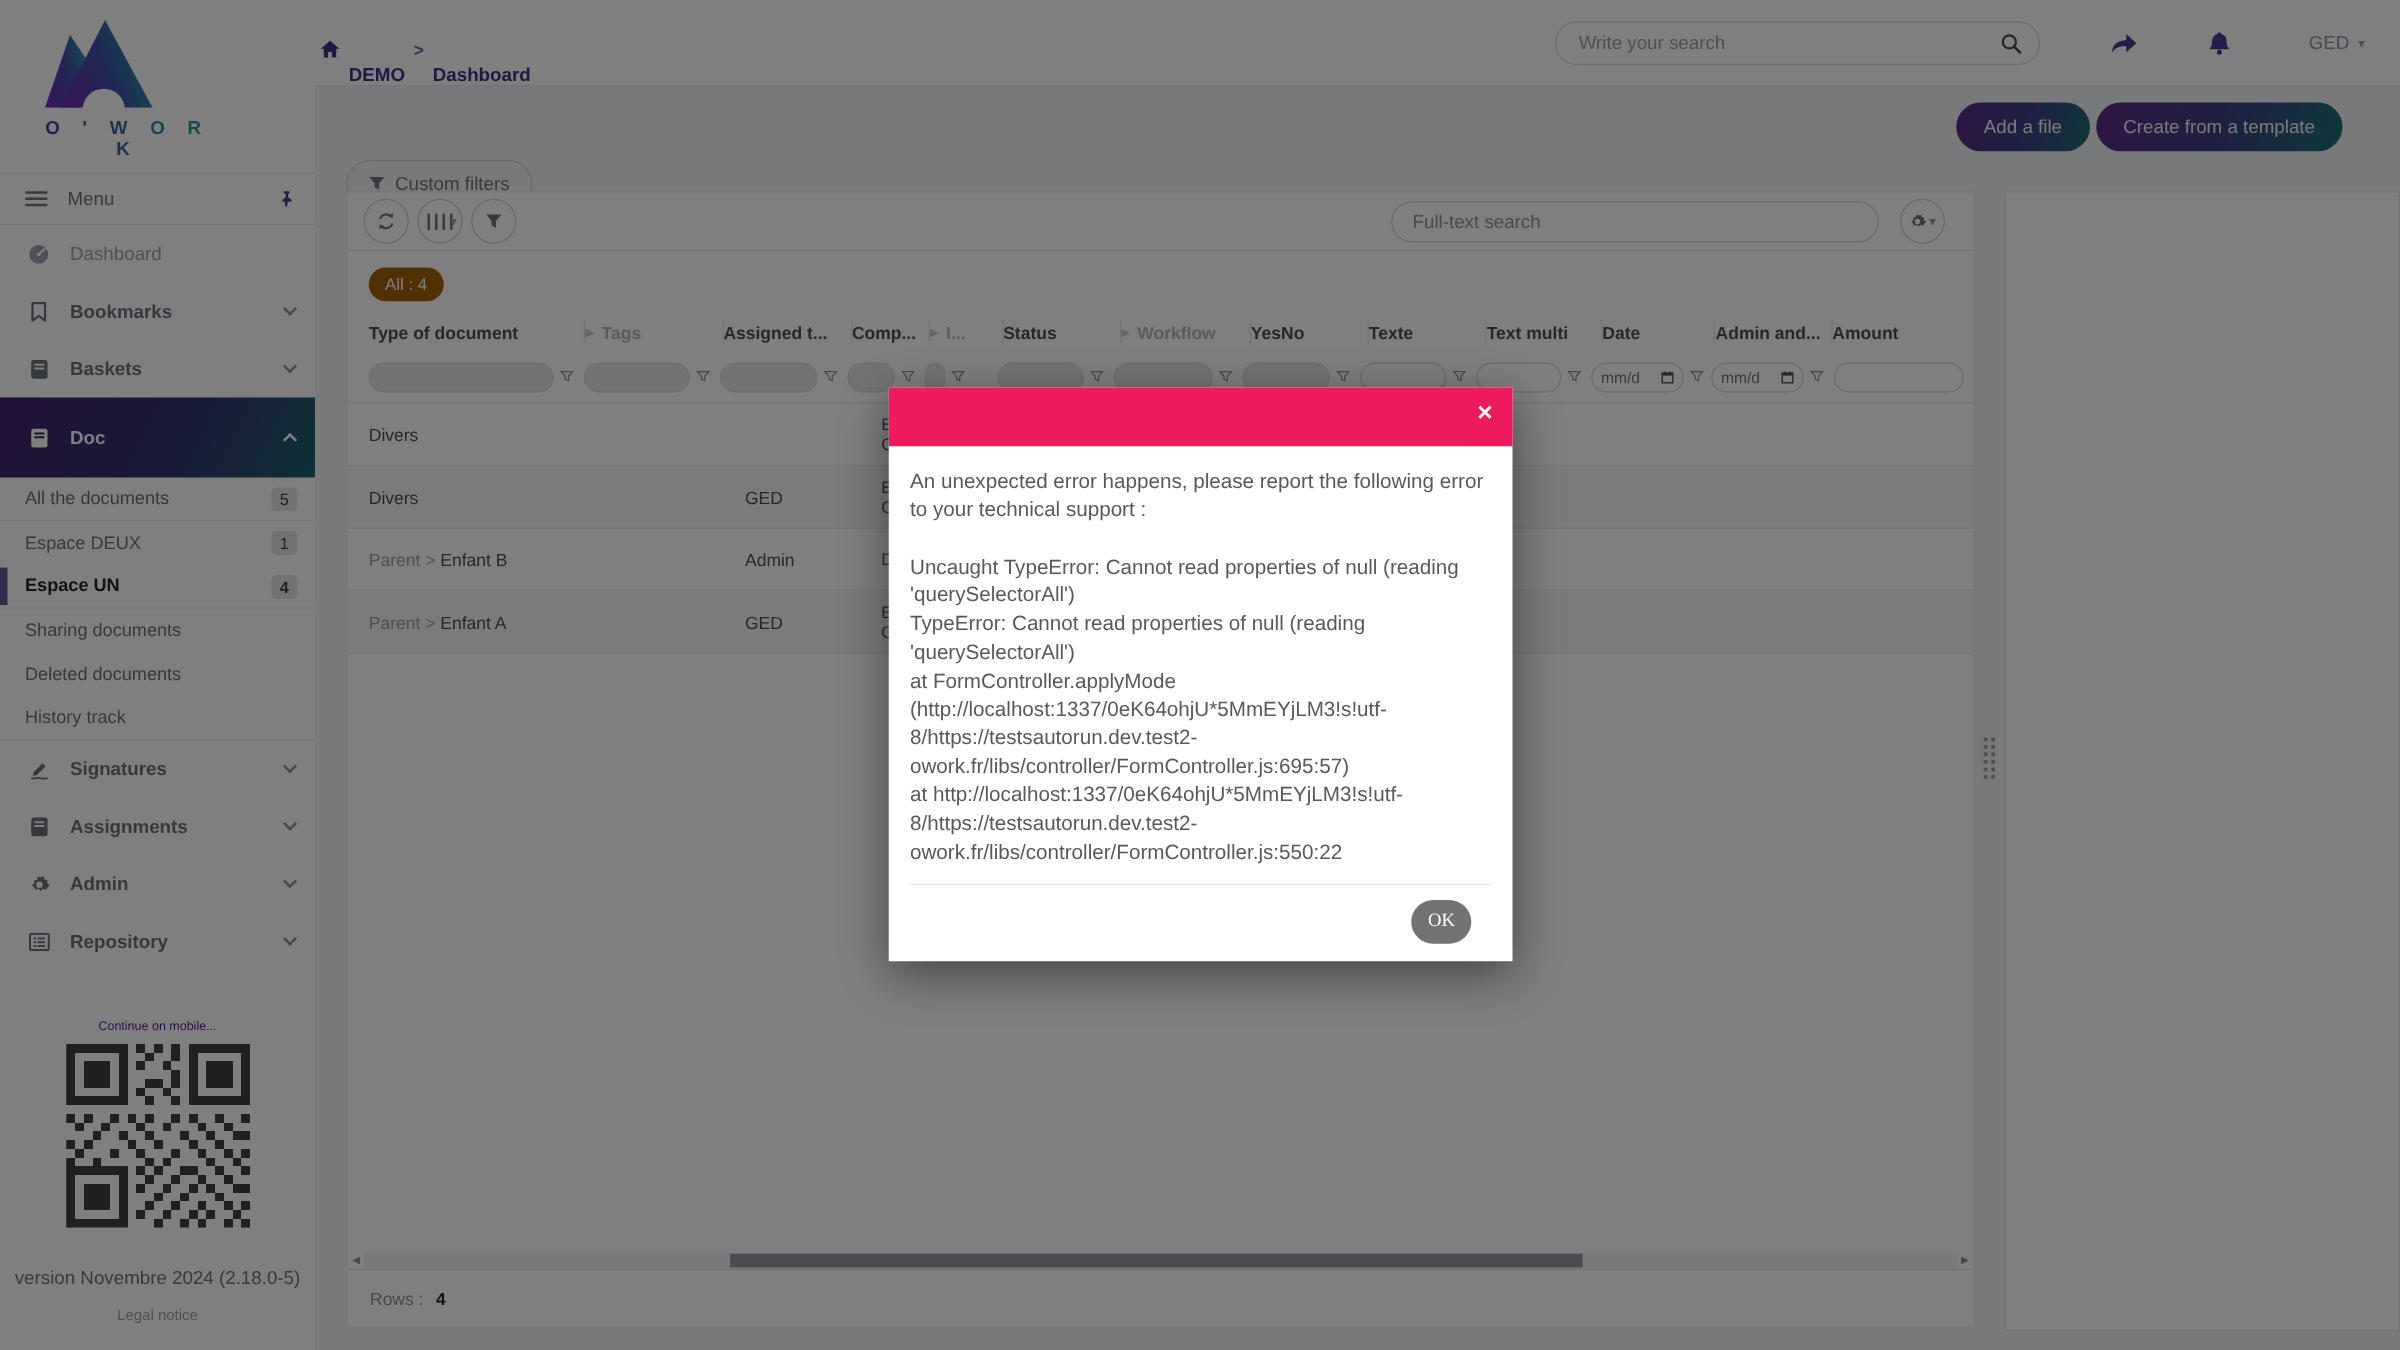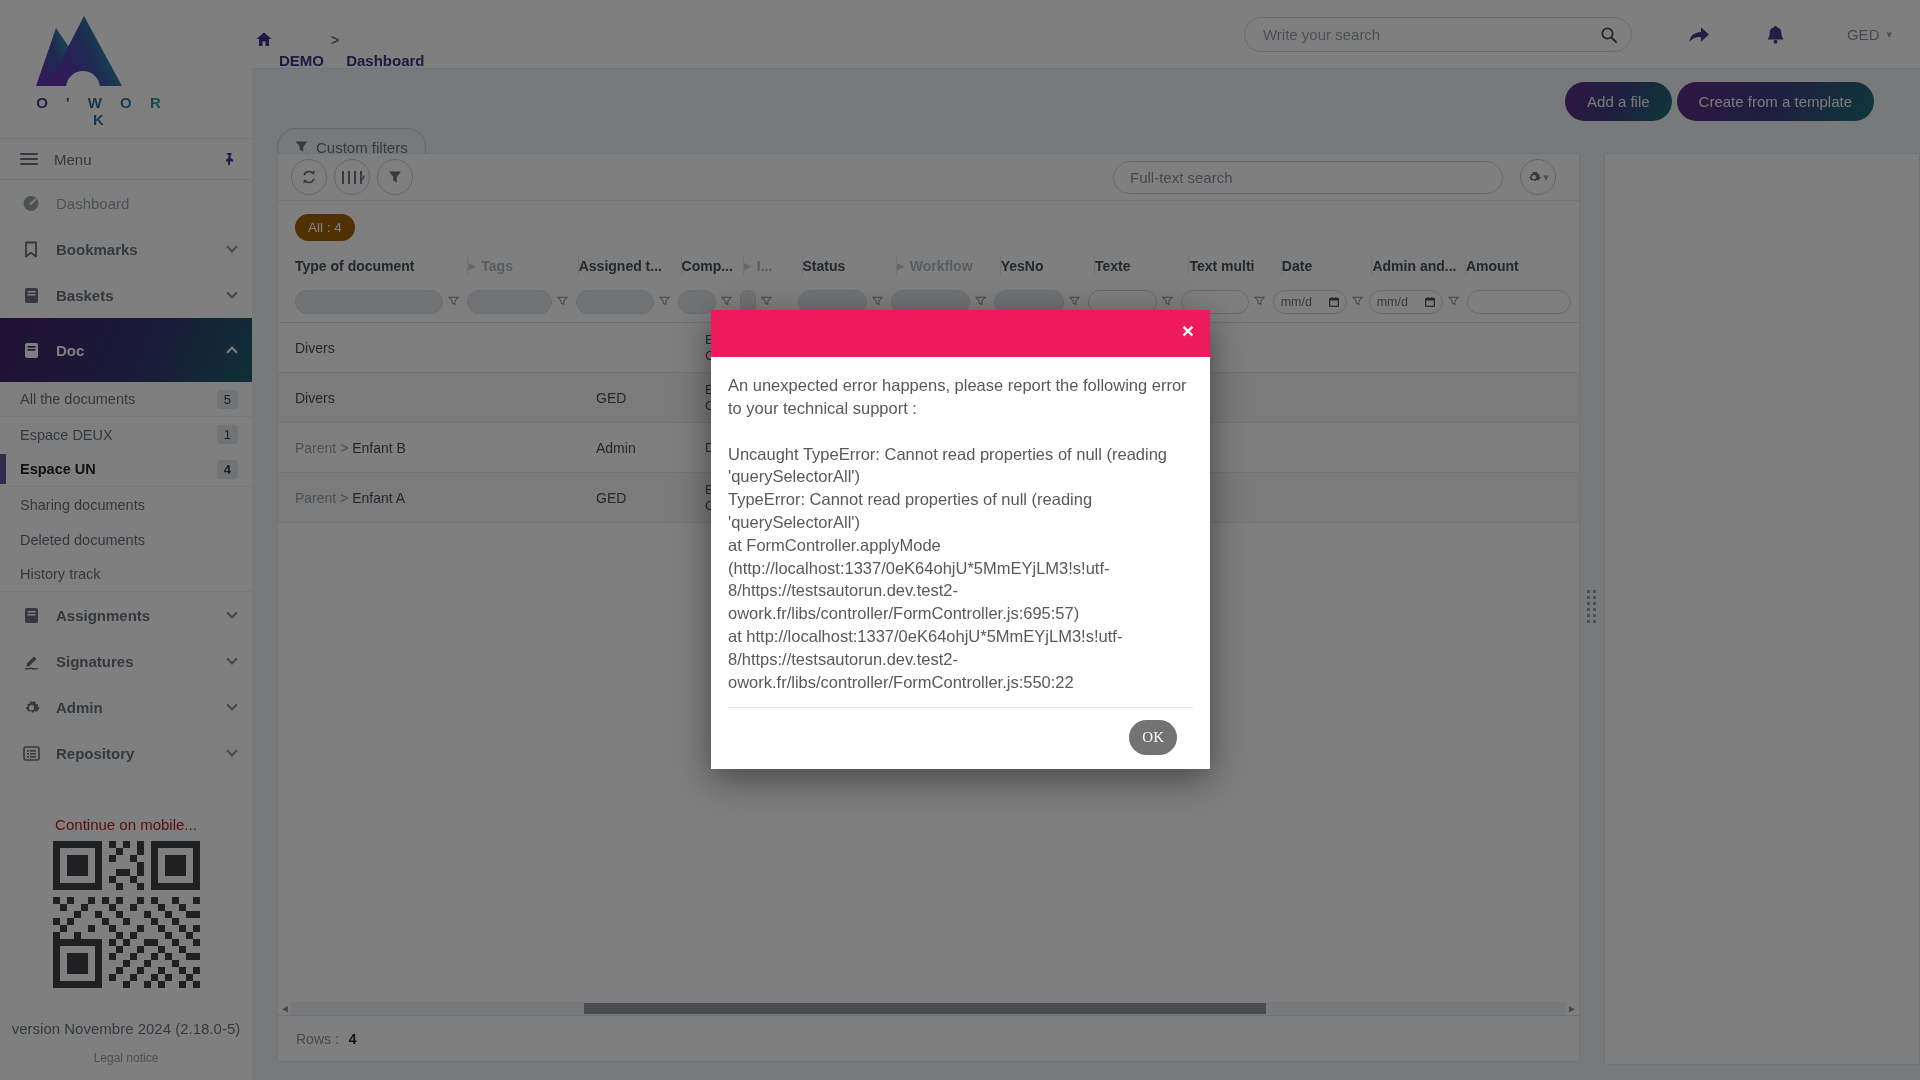--- a/index.html
+++ b/index.html
@@ -26,21 +26,21 @@
   .chev.up { transform:rotate(-135deg); margin-top:4px; }
   .doc-band .chev { border-color:#fff; }
   .sub-item { position:relative; display:flex; align-items:center; height:35px; padding:0 14px 0 20px; font-size:14.5px; color:#6a7178; cursor:pointer; }
   .sub-item .label { flex:1; }
   .sub-item.active { font-weight:bold; color:#212529; }
   .sub-item.active::before { content:""; position:absolute; left:0; top:2px; bottom:2px; width:6px; background:#5f5699; }
   .sub-item.b-bottom { border-bottom:1px solid #eceef1; }
   .badge { background:#e4e6ea; color:#3d4349; font-size:13px; border-radius:4px; padding:2px 7px; }
   .badge:empty { display:none; }
   .mobile-block { margin-top:40px; text-align:center; }
-  .mobile-hint { font-size:15px; color:#b91c1c; }
+  .mobile-hint { font-size:10px; color:#4c1d95; }
   .qr { margin:8px auto 0; display:block; }
   .version { margin-top:32px; text-align:center; font-size:15px; color:#6c757d; }
   .legal { margin-top:14px; text-align:center; font-size:12px; color:#9aa0a6; }
 
   
   .topbar { position:absolute; left:252px; top:0; right:0; height:69px; background:#fff; border-bottom:1px solid #e8eaee; }
   .crumb-block { position:absolute; left:4px; top:10px; }
   .crumb-row { display:flex; align-items:center; gap:7px; }
   .crumb-demo,.crumb-current { font-size:15px; font-weight:bold; color:#3f3287;margin-top:42px; }
   .crumb-sep { font-size:14px; color:#6a6292; font-weight:bold; }
@@ -223,38 +223,38 @@
       <span class="label">Deleted documents</span>
 
     </div>
     <div class="sub-item b-bottom">
       <span class="label">History track</span>
 
     </div>
 
     <div class="side-item">
       <span class="ic">
+        <svg width="17" height="17" viewBox="0 0 17 17">
+            <path d="M4 10.5 L11 3.5 13.5 6 6.5 13 3.3 13.7z" fill="#6a7178"></path>
+            <path d="M2 15.5 c2.5 1.2 4.5 -1 7 0 s3.5 .6 6 0" fill="none" stroke="#6a7178" stroke-width="1.4"></path>
+          </svg>
+      </span>
+      <span class="label">Signatures</span>
+      <span class="chev"></span>
+    </div>
+
+    <div class="side-item">
+      <span class="ic">
         <svg width="15" height="17" viewBox="0 0 15 17">
             <rect x="1" y="1" width="13" height="15" rx="2" fill="#6a7178"></rect>
             <rect x="3.5" y="4" width="8" height="1.6" fill="#ffffff"></rect>
             <rect x="3.5" y="7" width="8" height="1.6" fill="#ffffff"></rect>
           </svg>
       </span>
       <span class="label">Assignments</span>
-      <span class="chev"></span>
-    </div>
-
-    <div class="side-item">
-      <span class="ic">
-        <svg width="17" height="17" viewBox="0 0 17 17">
-            <path d="M4 10.5 L11 3.5 13.5 6 6.5 13 3.3 13.7z" fill="#6a7178"></path>
-            <path d="M2 15.5 c2.5 1.2 4.5 -1 7 0 s3.5 .6 6 0" fill="none" stroke="#6a7178" stroke-width="1.4"></path>
-          </svg>
-      </span>
-      <span class="label">Signatures</span>
       <span class="chev"></span>
     </div>
 
     <div class="side-item">
       <span class="ic">
         <svg width="17" height="17" viewBox="0 0 17 17">
             <path fill="#6a7178" d="M8.5 0.5l1.2 2.2 2.5-.5.4 2.5 2.5.4-.5 2.5 2.2 1.2-1.5 2-1.5 2-2.4-.8-1.7 1.9-1.7-1.9-2.4.8-1.5-2-1.5-2 2.2-1.2-.5-2.5 2.5-.4.4-2.5 2.5.5z"></path>
             <circle cx="8.5" cy="8.7" r="2.6" fill="#ffffff"></circle>
           </svg>
       </span>

